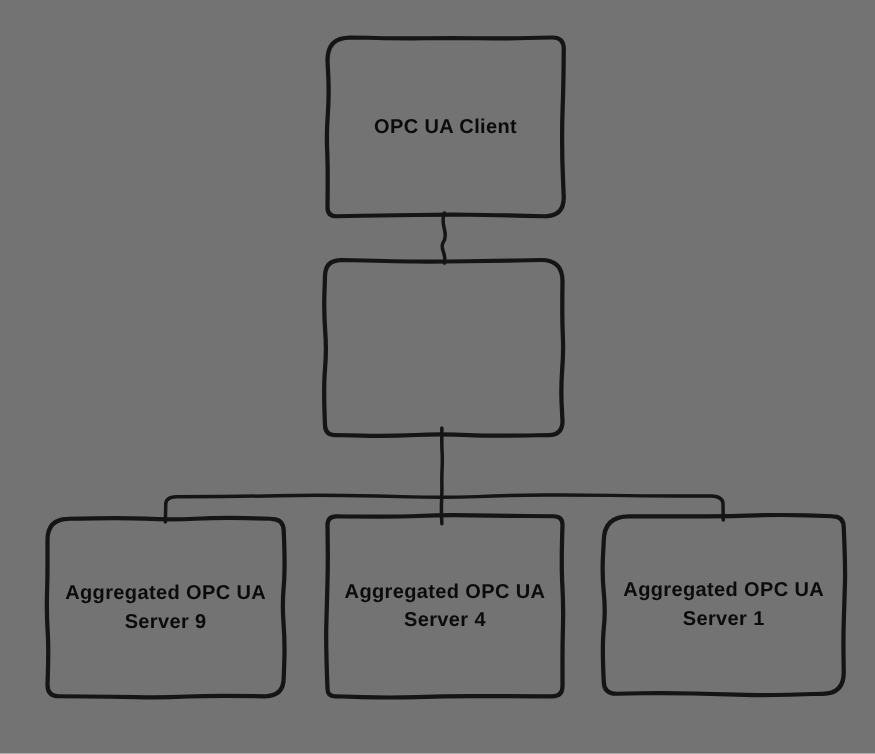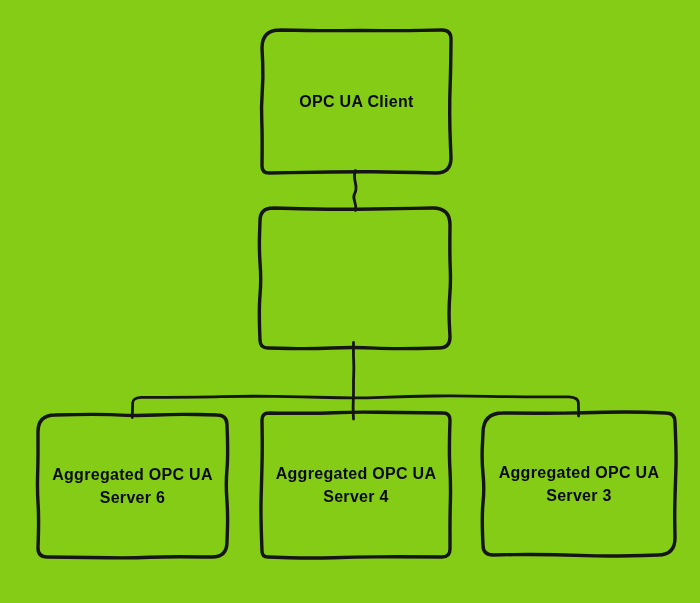--- a/index.html
+++ b/index.html
@@ -1,19 +1,19 @@
 <!DOCTYPE html>
 <html><head>
 <meta charset="utf-8">
 <style>
   html,body{margin:0;padding:0;background:#ffffff;}
   .stage{
     position:relative;
     width:700px;height:603px;
-    background:#84cc16;
+    background:#737373;
     overflow:hidden;
     font-family:"Liberation Sans",sans-serif;
   }
   .stage svg{position:absolute;left:0;top:0;}
   .node{
     position:absolute;
     display:flex;align-items:center;justify-content:center;
     text-align:center;
   }
   .lbl{
@@ -39,23 +39,23 @@
       <path d="M269.0,413.0 Q312.5,413.7 334.3,412.8 Q356.0,411.8 377.8,412.3 Q399.5,412.7 421.3,412.8 L443.0,413.0 Q450,413 450.0,420.0 Q448.9,452.3 449.9,468.4 Q450.8,484.5 450.4,500.6 Q449.9,516.8 450.0,532.9 L450.0,549.0 Q450,557 442.0,557.0 Q398.5,556.7 376.8,556.9 Q355.0,557.0 333.3,557.7 Q311.5,558.3 289.8,557.7 L268.0,557.0 Q262,557 262.0,551.0 Q260.7,518.3 261.0,501.9 Q261.4,485.5 261.9,469.1 Q262.4,452.8 262.2,436.4 L262.0,420.0 Q262,413 269.0,413.0" fill="none" stroke="#151515" stroke-width="3.4" stroke-linecap="round" stroke-linejoin="round"></path>
       <path d="M503.0,413.0 Q543.8,413.3 564.1,413.1 Q584.5,413.0 604.9,412.3 Q625.3,411.7 645.6,412.3 L666.0,413.0 Q675,413 675.0,422.0 Q676.3,451.0 676.0,465.5 Q675.6,480.0 675.1,494.5 Q674.6,509.0 674.8,523.5 L675.0,538.0 Q675,555 658.0,555.0 Q616.8,556.4 596.1,555.9 Q575.5,555.4 554.9,554.8 Q534.3,554.3 513.6,554.6 L493.0,555.0 Q483,555 483.0,545.0 Q481.6,517.0 483.0,503.0 Q484.5,489.0 483.1,475.0 Q481.7,461.0 482.3,447.0 L483.0,433.0 Q483,413 503.0,413.0" fill="none" stroke="#151515" stroke-width="3.4" stroke-linecap="round" stroke-linejoin="round"></path>
     </svg>
 
   <div class="node" style="left:262px;top:30px;width:189px;height:143px">
     <span class="lbl">OPC UA Client</span>
   </div>
 
 
   <div class="node" style="left:38px;top:415px;width:189px;height:142px">
-    <span class="lbl">Aggregated OPC UA Server 6</span>
+    <span class="lbl">Aggregated OPC UA Server 9</span>
   </div>
 
   <div class="node" style="left:262px;top:413px;width:188px;height:144px">
     <span class="lbl">Aggregated OPC UA Server 4</span>
   </div>
 
   <div class="node" style="left:483px;top:413px;width:192px;height:142px">
-    <span class="lbl">Aggregated OPC UA Server 3</span>
+    <span class="lbl">Aggregated OPC UA Server 1</span>
   </div>
 </div>
 
 </body></html>

